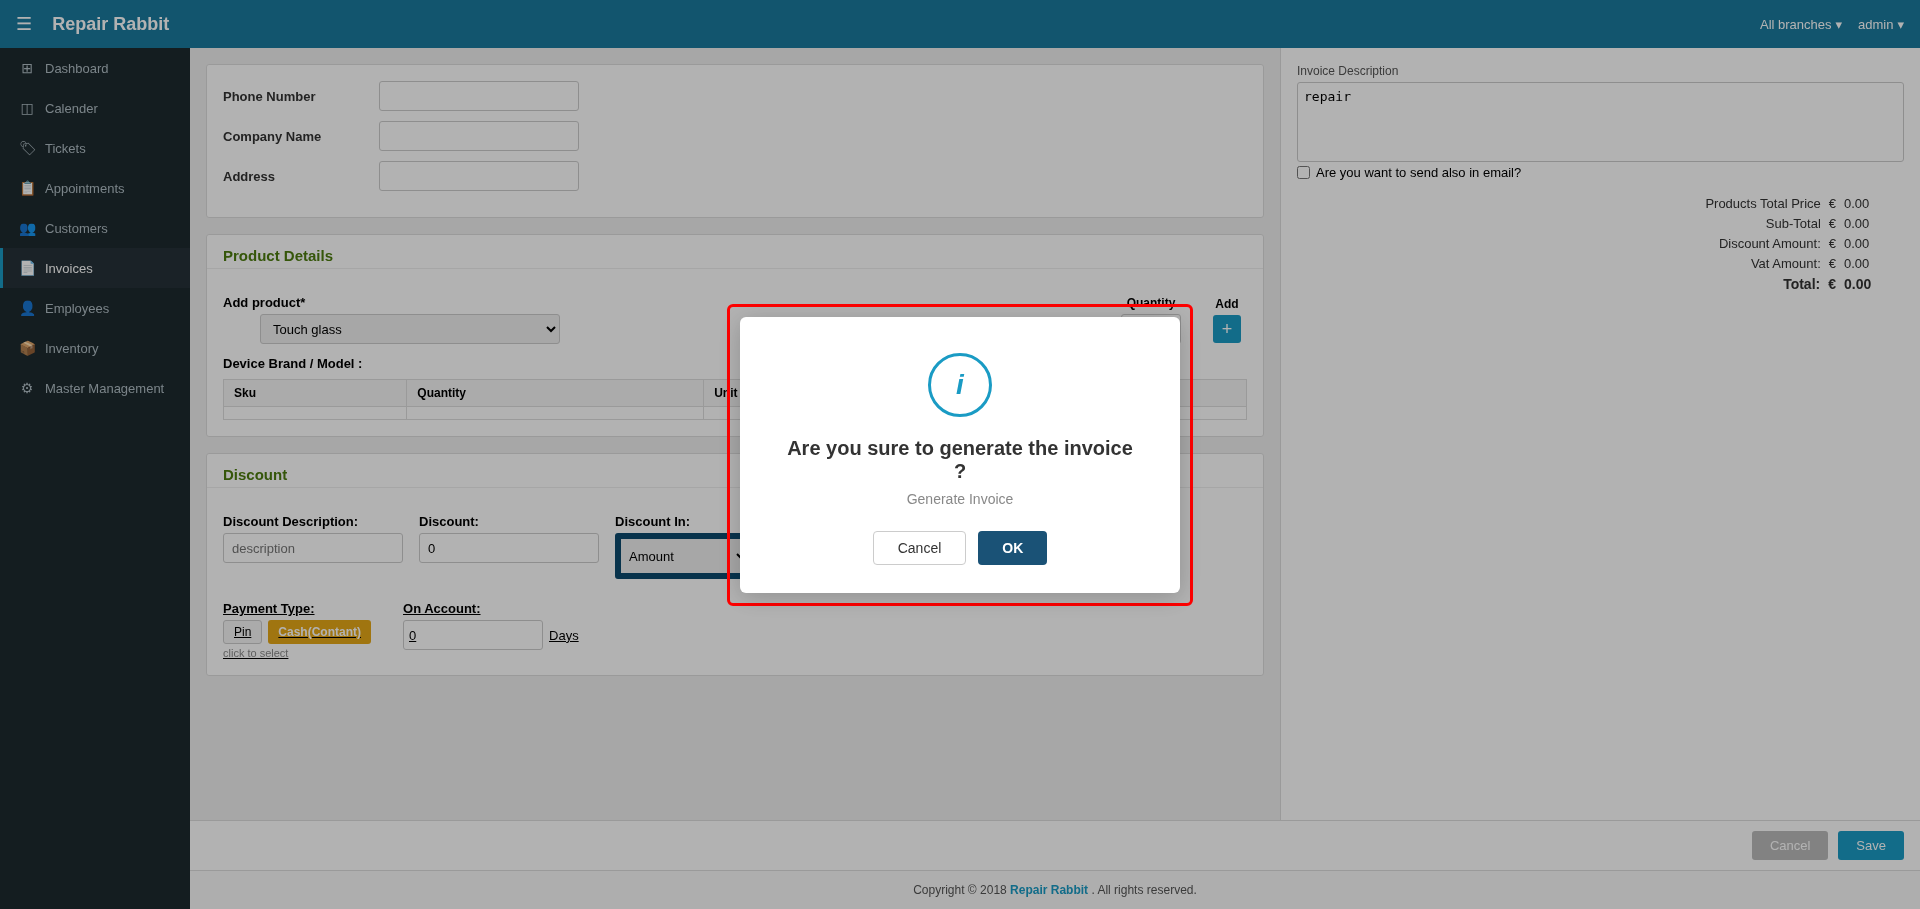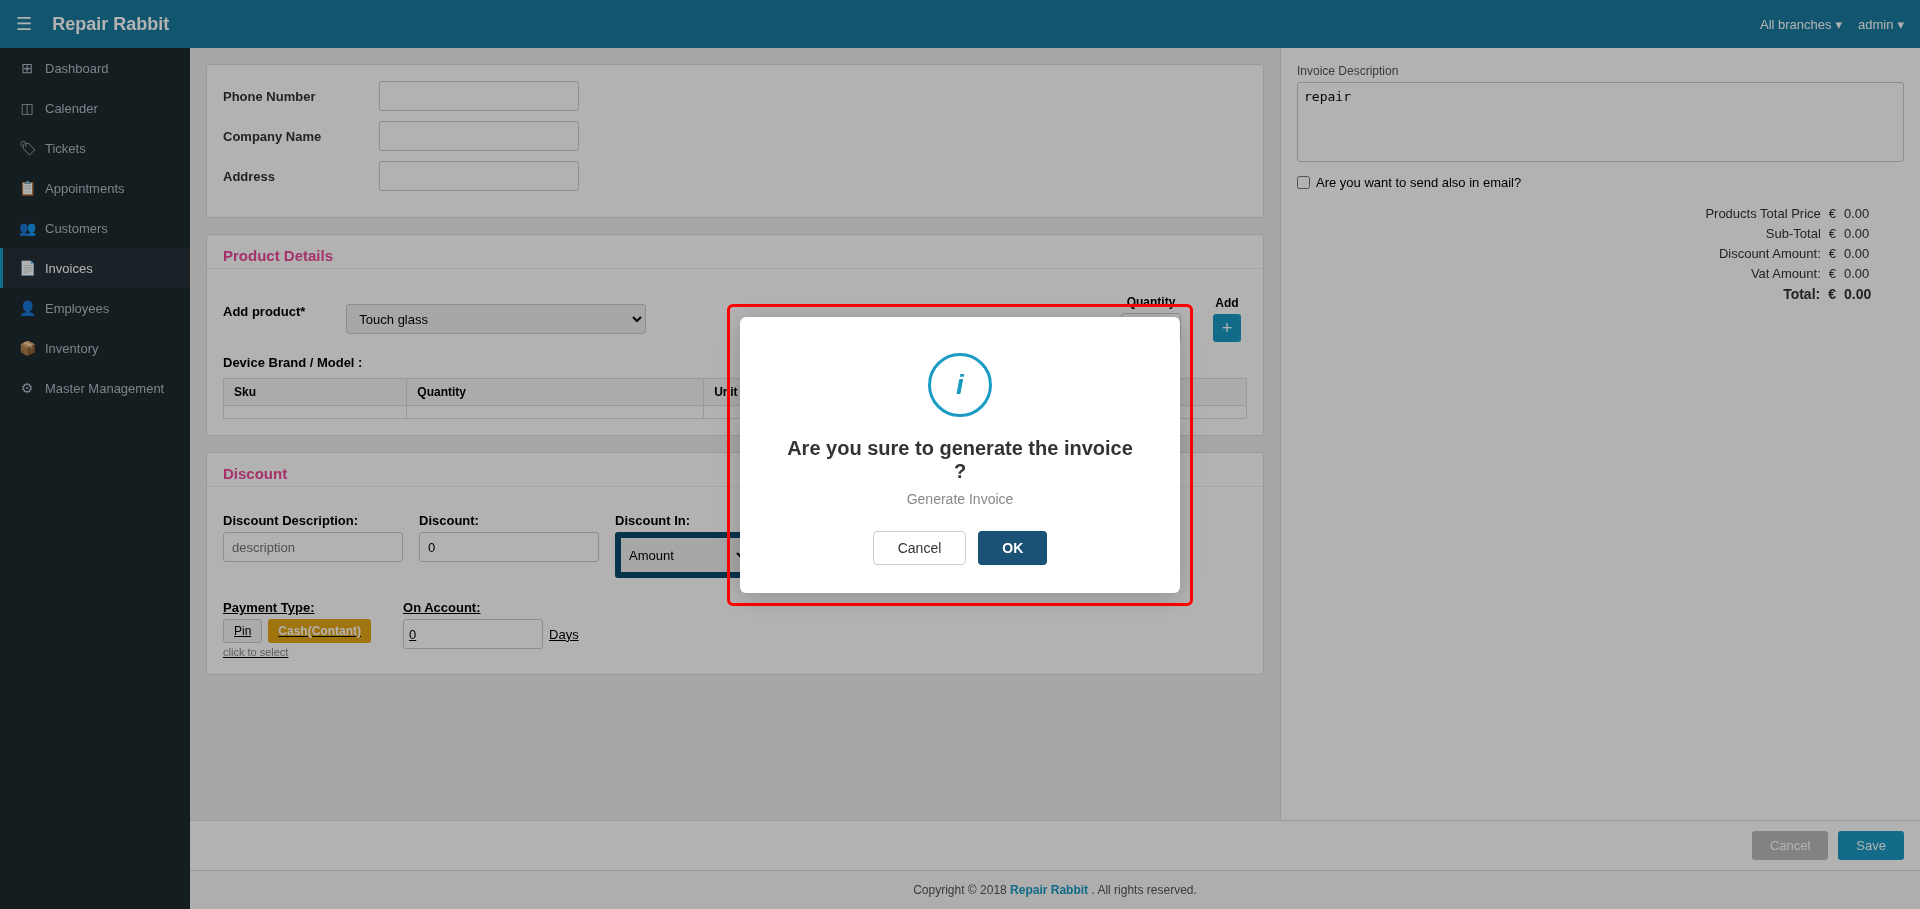--- a/index.html
+++ b/index.html
@@ -59,35 +59,35 @@
     .form-row { display: flex; gap: 16px; margin-bottom: 10px; align-items: center; }
     .form-label { font-weight: 600; font-size: 13px; color: #333; min-width: 140px; }
     .form-input {
       border: 1px solid #ccc;
       border-radius: 3px;
       padding: 5px 8px;
       font-size: 13px;
       width: 200px;
       height: 30px;
     }
-    .section-title { font-size: 15px; font-weight: bold; color: #ec4899; padding: 12px 16px 4px; border-bottom: 1px solid #eee; margin-bottom: 10px; }
+    .section-title { font-size: 15px; font-weight: bold; color: #4d7c0f; padding: 12px 16px 4px; border-bottom: 1px solid #eee; margin-bottom: 10px; }
 
     
     .right-panel { width: 640px; background: white; border-left: 1px solid #ddd; padding: 16px; flex-shrink: 0; }
     .invoice-desc-label { font-size: 12px; color: #555; margin-bottom: 4px; }
     .invoice-desc-textarea {
       width: 100%;
       height: 80px;
       border: 1px solid #ccc;
       border-radius: 3px;
       padding: 6px;
       font-size: 13px;
       resize: none;
     }
-    .email-checkbox-row { display: flex; align-items: center; gap: 6px; margin-top: 10px; font-size: 13px; }
+    .email-checkbox-row { display: flex; align-items: center; gap: 6px; font-size: 13px; }
 
     
     .product-table { width: 100%; border-collapse: collapse; margin-top: 8px; }
     .product-table th { background: #f5f5f5; border: 1px solid #ddd; padding: 6px 10px; font-size: 12px; text-align: left; }
     .product-table td { border: 1px solid #ddd; padding: 6px 10px; font-size: 12px; }
     .add-product-select {
       border: 1px solid #ccc;
       border-radius: 3px;
       padding: 5px 8px;
       font-size: 13px;
@@ -291,21 +291,21 @@
               <span class="form-label">Address</span>
               <input class="form-input" type="text" style="">
             </div>
           </div>
         </div>
 
         <div class="form-section">
           <div class="section-title">Product Details</div>
           <div class="form-section-inner">
             <div style="display:flex;align-items:center;gap:16px;margin-bottom:12px;">
-              <div style="display:flex;flex-direction:row;gap:4px;flex:1;">
+              <div style="display:flex;flex-direction:column;gap:4px;flex:1;">
                 <label style="font-weight:600;font-size:13px;">Add product*</label>
                 <div style="display:flex;align-items:center;gap:8px;padding-left:37px;">
                   <select class="add-product-select">
                     <option>Touch glass</option>
                   </select>
                 </div>
               </div>
               <div style="display:flex;flex-direction:column;gap:4px;align-items:center;min-width:80px;margin-left:auto;">
                 <label class="qty-label">Quantity</label>
                 <input class="qty-input" type="number" value="1" style="">

